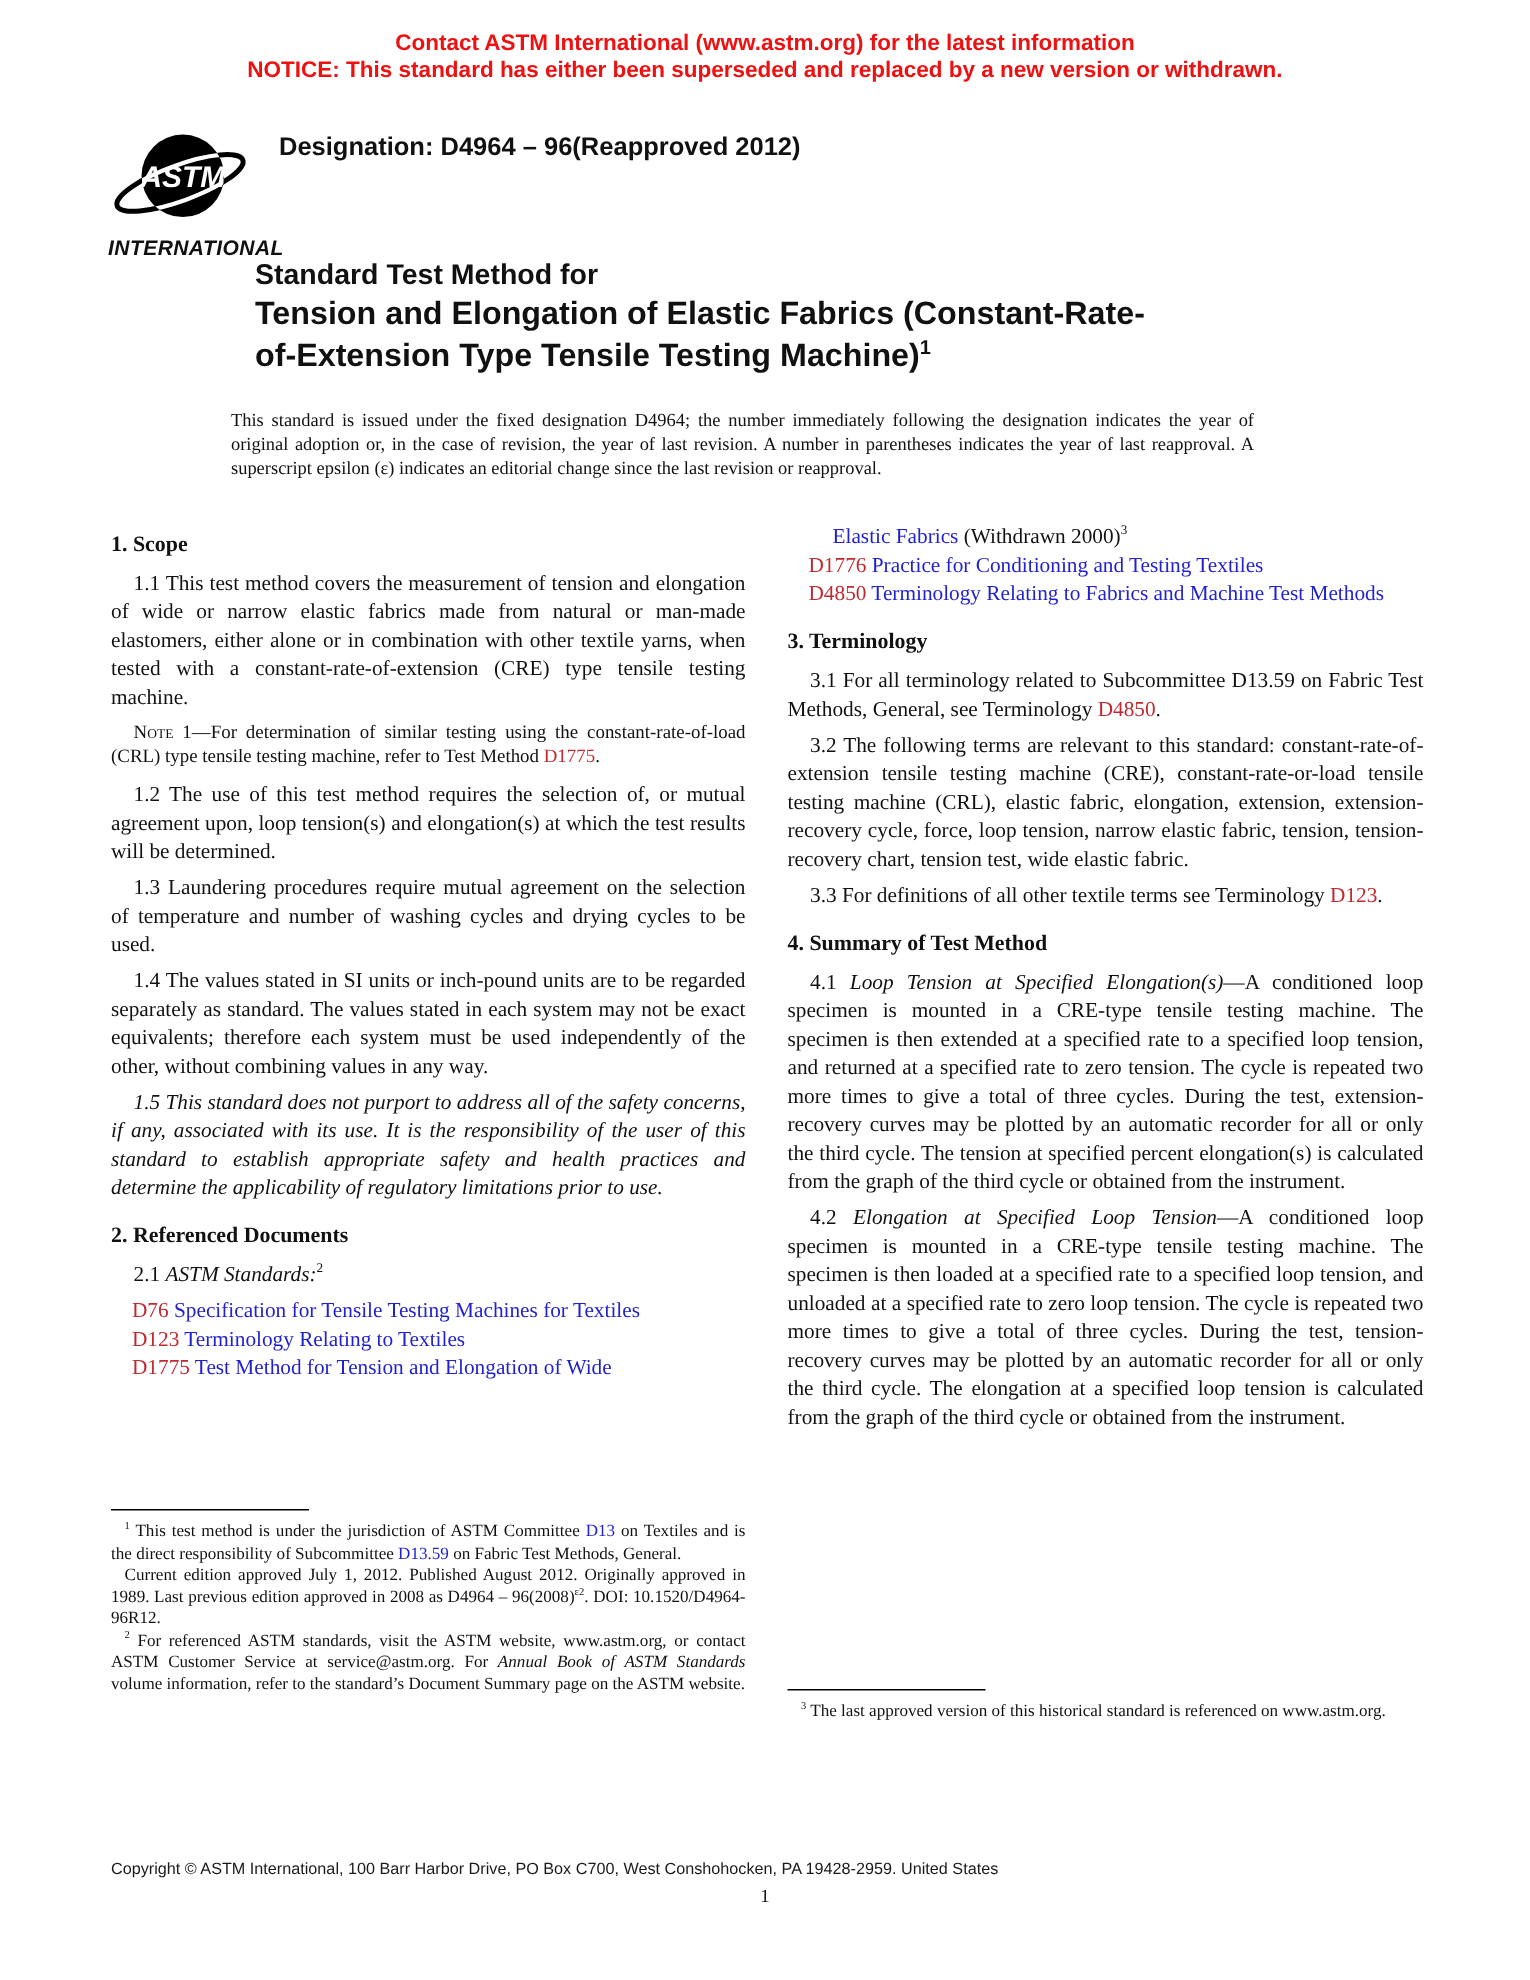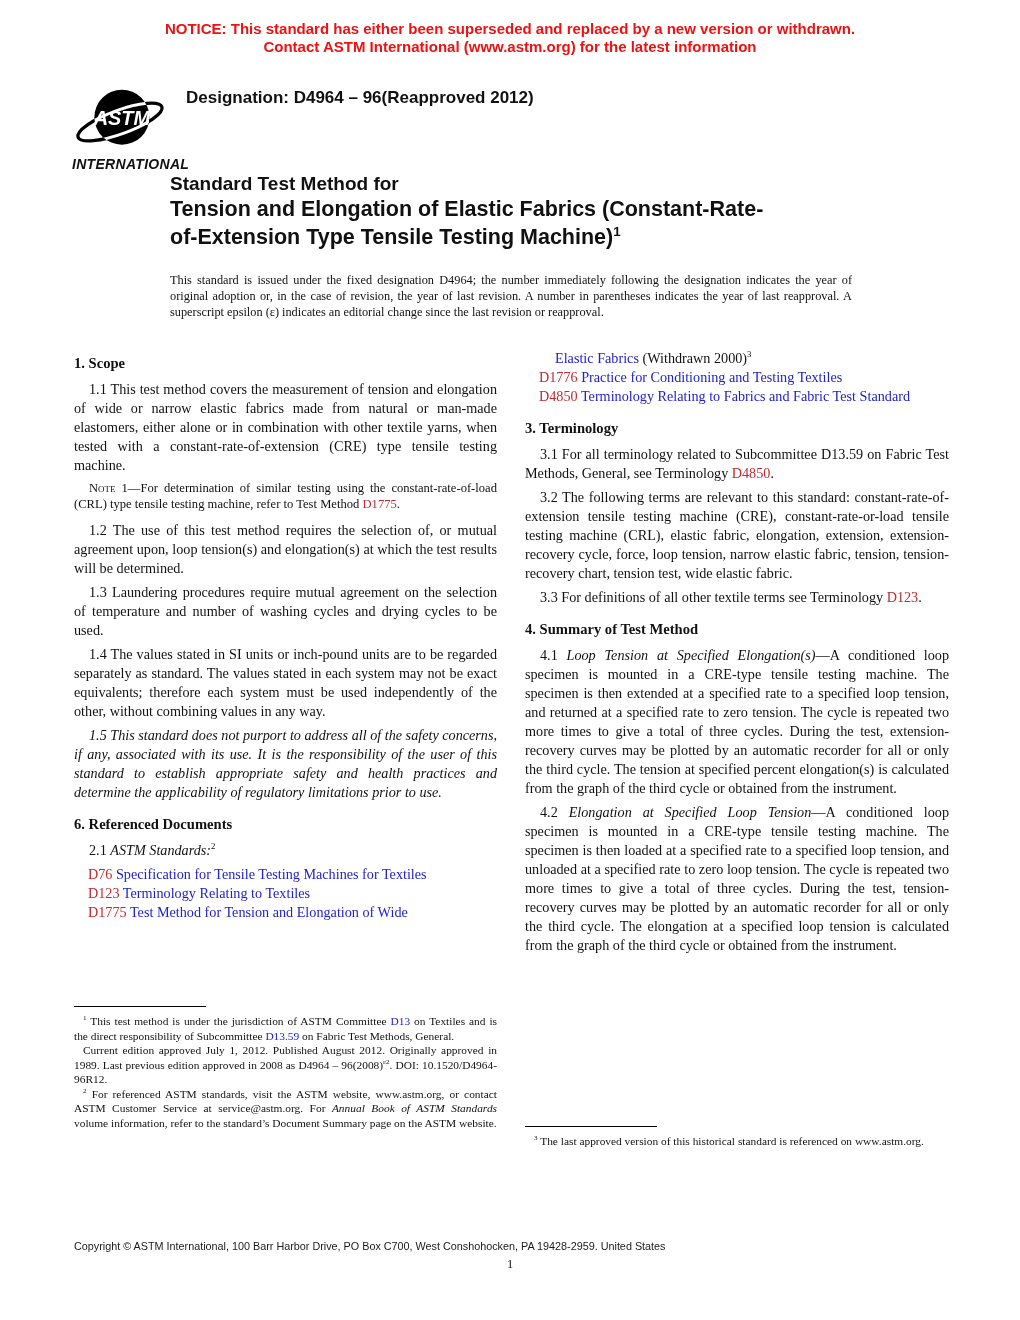--- a/index.html
+++ b/index.html
@@ -17,21 +17,21 @@
             font-size:14px;letter-spacing:.3px;margin-top:-6px;}
   .designation{position:absolute;top:88px;left:186px;
                font-family:"Liberation Sans",sans-serif;font-weight:bold;font-size:17px;}
 
   
   .titleblock{position:absolute;top:172px;left:170px;width:712px;
               font-family:"Liberation Sans",sans-serif;font-weight:bold;}
   .title-kicker{font-size:19px;line-height:24px;}
   .title-main{font-size:21.5px;line-height:27.5px;}
 
-  .issuing{position:absolute;top:273px;left:170px;width:682px;
+  .issuing{position:absolute;top:273px;left:154px;width:682px;
            font-size:12.3px;line-height:15.8px;text-align:justify;}
 
   
   .col{position:absolute;top:349px;}
   .col-left{left:74px;width:423px;}
   .col-right{left:525px;width:424px;}
 
   .shead{font-size:14.6px;font-weight:bold;margin:14px 0 8px 0;}
   .shead.first{margin-top:6px;}
   .body{font-size:14.2px;line-height:19px;text-align:justify;text-indent:15px;margin:0 0 5px 0;}
@@ -55,22 +55,22 @@
   .copyright{position:absolute;left:74px;top:1240px;
              font-family:"Liberation Sans",sans-serif;font-size:10.8px;color:#1a1a1a;text-align:right;}
   .pagenum{position:absolute;top:1257px;left:0;width:100%;text-align:center;font-size:12.5px;}
 </style>
 </head>
 <body>
 
 <div class="page">
 
   <div class="notice">
+    <div>Contact ASTM International (www.astm.org) for the latest information</div>
     <div>NOTICE: This standard has either been superseded and replaced by a new version or withdrawn.</div>
-    <div>Contact ASTM International (www.astm.org) for the latest information</div>
   </div>
 
   <div class="logo">
     <svg width="96" height="74" viewBox="0 0 100 78">
       <defs>
           <clipPath id="gc">
             <circle cx="52" cy="35" r="29"></circle>
           </clipPath>
         </defs>
       <ellipse cx="50" cy="40" rx="47" ry="12.5" fill="none" stroke="#000" stroke-width="3.5" transform="rotate(-20 50 40)"></ellipse>
@@ -97,32 +97,32 @@
     <section>
       <h2 class="shead first">1.  Scope</h2>
       <p class="body">1.1  This test method covers the measurement of tension and elongation of wide or narrow elastic fabrics made from natural or man-made elastomers, either alone or in combination with other textile yarns, when tested with a constant-rate-of-extension (CRE) type tensile testing machine.</p>
       <p class="note"><span class="sc">Note 1</span><span>—For determination of similar testing using the constant-rate-of-load (CRL) type tensile testing machine, refer to Test Method </span><span class="red">D1775</span><span>.</span></p>
       <p class="body">1.2  The use of this test method requires the selection of, or mutual agreement upon, loop tension(s) and elongation(s) at which the test results will be determined.</p>
       <p class="body">1.3  Laundering procedures require mutual agreement on the selection of temperature and number of washing cycles and drying cycles to be used.</p>
       <p class="body">1.4  The values stated in SI units or inch-pound units are to be regarded separately as standard. The values stated in each system may not be exact equivalents; therefore each system must be used independently of the other, without combining values in any way.</p>
       <p class="body"><span class="i">1.5  This standard does not purport to address all of the safety concerns, if any, associated with its use. It is the responsibility of the user of this standard to establish appropriate safety and health practices and determine the applicability of regulatory limitations prior to use.</span></p>
     </section>
     <section>
-      <h2 class="shead">6.  Referenced Documents</h2>
+      <h2 class="shead">2.  Referenced Documents</h2>
       <p class="body"><span>2.1  </span><span class="i">ASTM Standards:</span><span class="sup">2</span></p>
       <div class="ref"><span class="red">D76</span><span class="blue"> Specification for Tensile Testing Machines for Textiles</span></div>
       <div class="ref"><span class="red">D123</span><span class="blue"> Terminology Relating to Textiles</span></div>
       <div class="ref"><span class="red">D1775</span><span class="blue"> Test Method for Tension and Elongation of Wide</span></div>
     </section>
   </div>
 
   <div class="col col-right">
     <div class="ref cont"><span class="blue">Elastic Fabrics</span><span> (Withdrawn 2000)</span><span class="sup">3</span></div>
     <div class="ref"><span class="red">D1776</span><span class="blue"> Practice for Conditioning and Testing Textiles</span></div>
-    <div class="ref"><span class="red">D4850</span><span class="blue"> Terminology Relating to Fabrics and Fabric Test Standard</span></div>
+    <div class="ref"><span class="red">D4850</span><span class="blue"> Terminology Relating to Fabrics and Machine Test Methods</span></div>
     <section>
       <h2 class="shead">3.  Terminology</h2>
       <p class="body"><span>3.1  For all terminology related to Subcommittee D13.59 on Fabric Test Methods, General, see Terminology </span><span class="red">D4850</span><span>.</span></p>
       <p class="body">3.2  The following terms are relevant to this standard: constant-rate-of-extension tensile testing machine (CRE), constant-rate-or-load tensile testing machine (CRL), elastic fabric, elongation, extension, extension-recovery cycle, force, loop tension, narrow elastic fabric, tension, tension-recovery chart, tension test, wide elastic fabric.</p>
       <p class="body"><span>3.3  For definitions of all other textile terms see Terminology </span><span class="red">D123</span><span>.</span></p>
     </section>
     <section>
       <h2 class="shead">4.  Summary of Test Method</h2>
       <p class="body"><span>4.1  </span><span class="i">Loop Tension at Specified Elongation(s)</span><span>—A conditioned loop specimen is mounted in a CRE-type tensile testing machine. The specimen is then extended at a specified rate to a specified loop tension, and returned at a specified rate to zero tension. The cycle is repeated two more times to give a total of three cycles. During the test, extension-recovery curves may be plotted by an automatic recorder for all or only the third cycle. The tension at specified percent elongation(s) is calculated from the graph of the third cycle or obtained from the instrument.</span></p>
       <p class="body"><span>4.2  </span><span class="i">Elongation at Specified Loop Tension</span><span>—A conditioned loop specimen is mounted in a CRE-type tensile testing machine. The specimen is then loaded at a specified rate to a specified loop tension, and unloaded at a specified rate to zero loop tension. The cycle is repeated two more times to give a total of three cycles. During the test, tension-recovery curves may be plotted by an automatic recorder for all or only the third cycle. The elongation at a specified loop tension is calculated from the graph of the third cycle or obtained from the instrument.</span></p>

